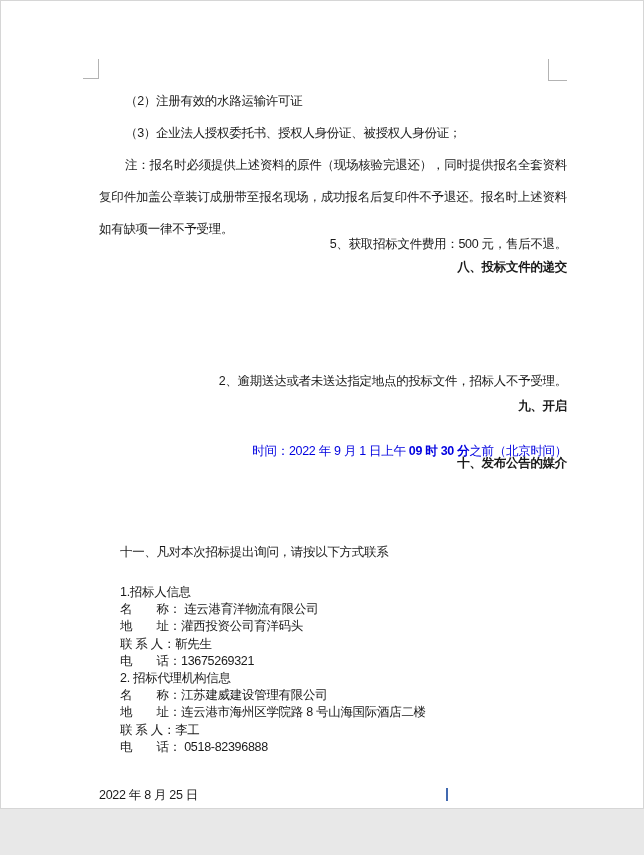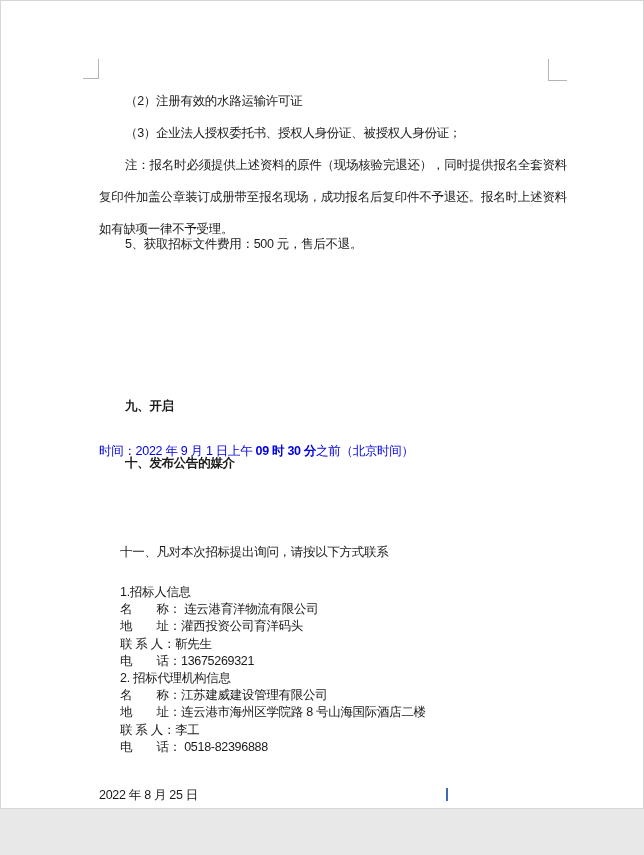--- a/index.html
+++ b/index.html
@@ -10,21 +10,21 @@
     border:1px solid #d6d6d6;
     box-sizing:border-box;
     font-family:Liberation Sans, sans-serif;
     color:#1a1a1a;
     font-size:12.5px;
     letter-spacing:-0.3px;
     overflow:hidden;
   }
   .abs{position:absolute;left:98px;width:468px;margin:0;}
   .lh32{line-height:32px;}
-  .lh28{line-height:28px;}
+  .lh28{line-height:28px;text-align:right;}
   .lh17{line-height:17.2px;}
   .indent{text-indent:26px;}
   .just{text-align:justify;}
   .bold{font-weight:bold;}
   .blue{color:#0000e0;}
   .u{text-decoration:underline;}
   .contact-block{left:119px;}
   .mark{position:absolute;background:#b3b3b3;}
   .footer-date{left:98px;width:357px;text-align:left;}
   .caret{position:absolute;width:2px;height:13px;background:#4169b0;}
@@ -52,22 +52,24 @@
   </div>
 
   <div class="abs lh32 indent" style="top:84px">（2）注册有效的水路运输许可证</div>
 
   <div class="abs lh32 indent" style="top:116px">（3）企业法人授权委托书、授权人身份证、被授权人身份证；</div>
 
   <div class="abs lh32 indent just" style="top:148px">注：报名时必须提供上述资料的原件（现场核验完退还），同时提供报名全套资料复印件加盖公章装订成册带至报名现场，成功报名后复印件不予退还。报名时上述资料如有缺项一律不予受理。</div>
 
   <div class="abs lh28 indent" style="top:229px">5、获取招标文件费用：500 元，售后不退。</div>
 
+  <div class="abs lh28 indent bold" style="top:252px">八、投标文件的递交</div>
 
 
+  <div class="abs lh28 indent" style="top:366px">2、逾期送达或者未送达指定地点的投标文件，招标人不予受理。</div>
 
   <div class="abs lh28 indent bold" style="top:391px">九、开启</div>
 
   <div class="abs lh28" style="top:436px">
     <span class="blue">时间：2022 年 9 月 1 日上午 </span><span class="blue bold">09 时 30 分</span><span class="blue">之前（北京时间）</span>
   </div>
 
   <div class="abs lh28 indent bold" style="top:448px">十、发布公告的媒介</div>
 
 

